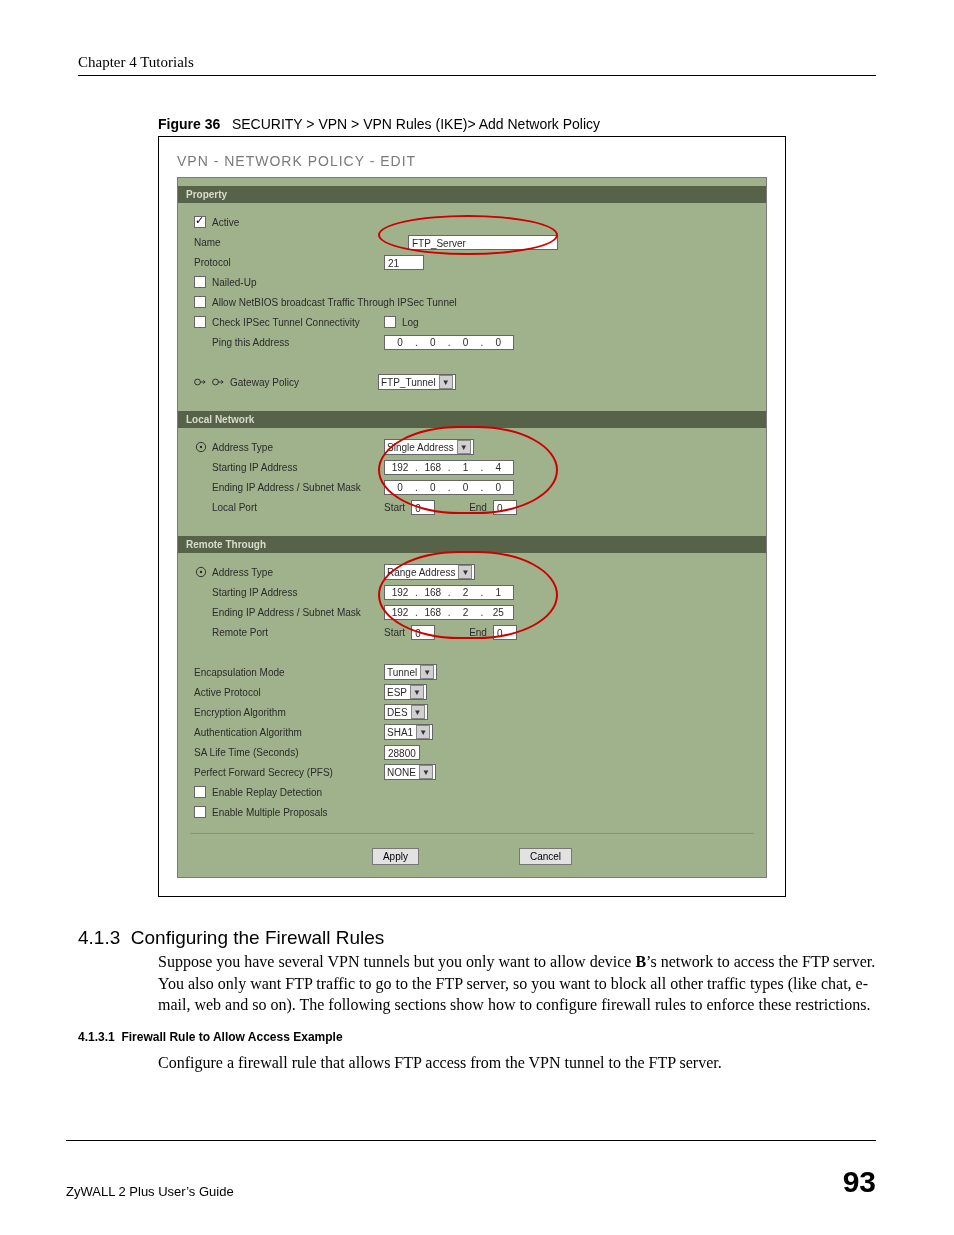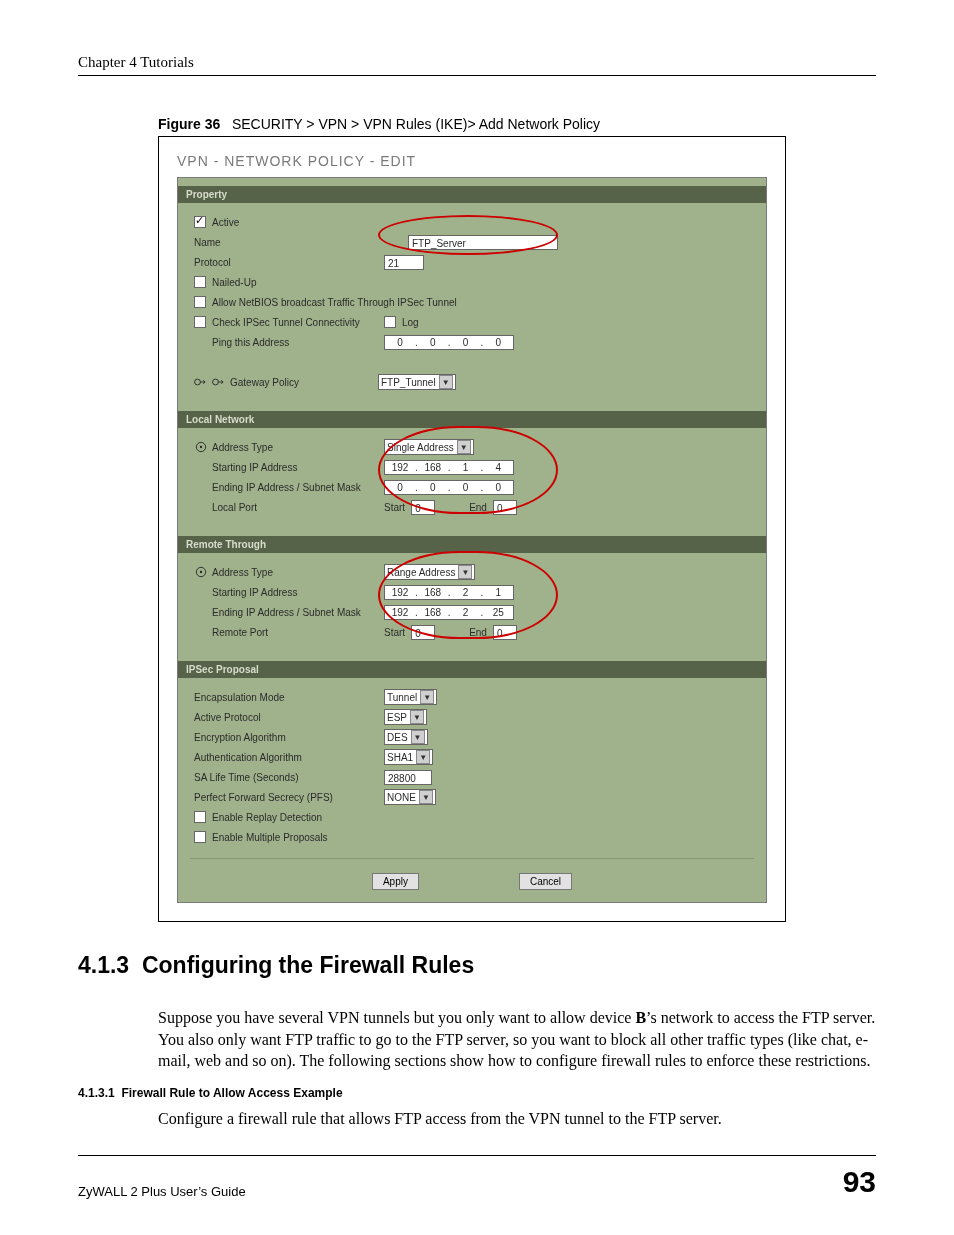--- a/index.html
+++ b/index.html
@@ -119,41 +119,41 @@
     display:flex; justify-content:center; gap:100px; margin-top:14px;
   }
   .btn{
     background:#e2e2e2; border:1px solid #777; font-size:10px;
     padding:2px 10px; font-family:Verdana,Arial,sans-serif;
   }
 
   
   .h2 {
     font-family: Arial, sans-serif;
-    font-size: 23px;
-    font-weight: bold;
-    margin: 30px 0 28px 0;
+    font-size: 19px;
+    font-weight: normal;
+    margin: 30px 0 2px 0;
   }
   .para {
     font-size: 16px;
     line-height: 1.35;
     margin: 0 0 14px 80px;
     text-align: left;
   }
   .h3 {
     font-family: Arial, sans-serif;
     font-size: 12px;
     font-weight: bold;
     margin: 14px 0 8px 0;
   }
 
   
   .footer{
-    position:absolute; bottom:36px; left:78px; right:78px;
-    border-top:1px solid #000; padding-top:9px;
+    position:absolute; bottom:36px; left:66px; right:78px;
+    border-top:1px solid #000; padding-top:24px;
     display:flex; justify-content:space-between; align-items:flex-end;
     font-family:Arial,sans-serif;
   }
   .footer .guide{ font-size:13px; }
   .footer .pn{ font-size:30px; font-weight:bold; }
 </style>
 </head>
 <body>
 
 <div class="page">
@@ -323,21 +323,20 @@
             <span class="portlbl">Start</span>
             <span class="inp smallinp">0</span>
             <span style="width:22px;"></span>
             <span class="portlbl">End</span>
             <span class="inp smallinp">0</span>
           </span>
         </div>
         <div class="ring" style="left:200px; top:-2px; width:180px; height:88px; border-radius:45%/50%;"></div>
       </div>
 
-      <div class="section-bar">IPSec Proposal</div>
       <div class="section-body">
         <div class="row">
           <span class="lbl">Encapsulation Mode</span>
           <span class="sel">
               <span>Tunnel</span>
               <span class="arrow">▼</span>
             </span>
         </div>
         <div class="row">
           <span class="lbl">Active Protocol</span>
@@ -355,21 +354,21 @@
         </div>
         <div class="row">
           <span class="lbl">Authentication Algorithm</span>
           <span class="sel">
               <span>SHA1</span>
               <span class="arrow">▼</span>
             </span>
         </div>
         <div class="row">
           <span class="lbl">SA Life Time (Seconds)</span>
-          <span class="inp" style="width:48px;">28800</span>
+          <span class="inp" style="width:36px;">28800</span>
         </div>
         <div class="row">
           <span class="lbl">Perfect Forward Secrecy (PFS)</span>
           <span class="sel">
               <span>NONE</span>
               <span class="arrow">▼</span>
             </span>
         </div>
         <div class="row">
           <span class="chkbox"></span>

